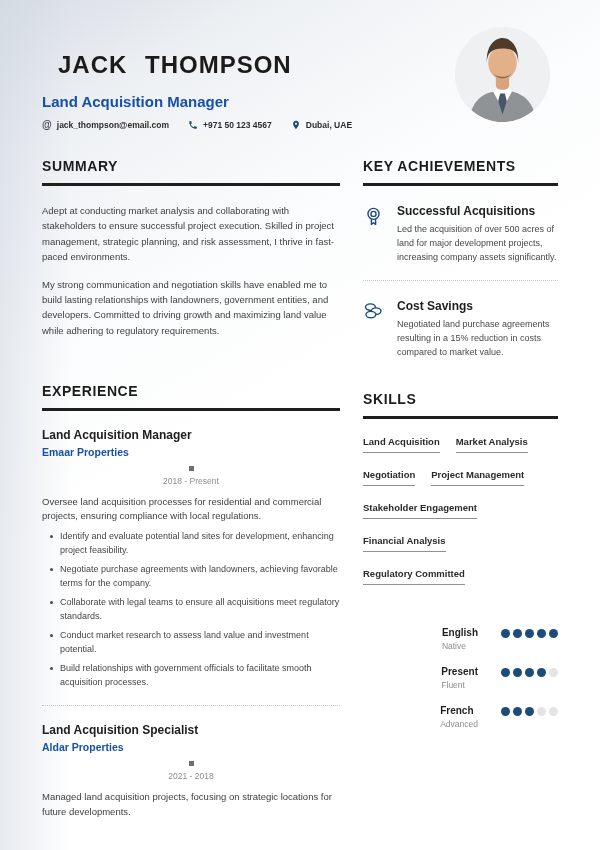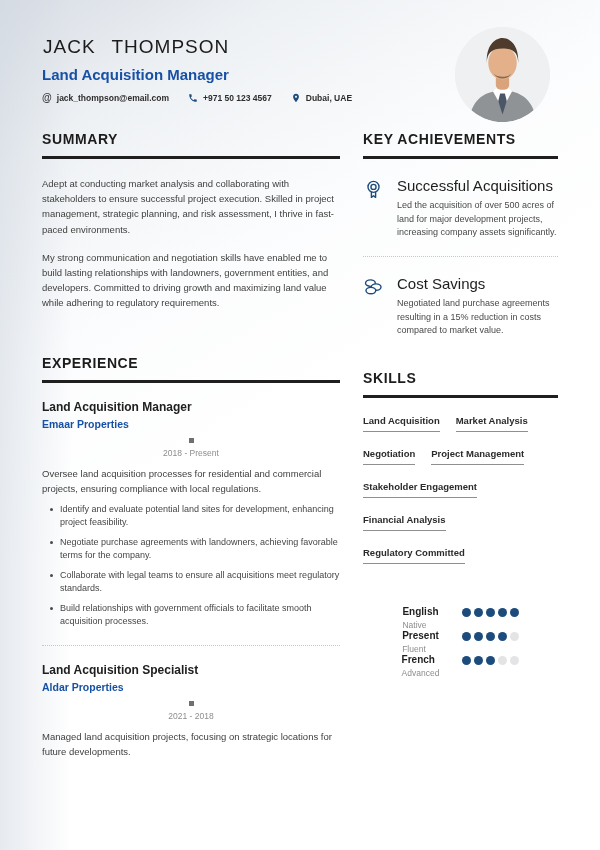--- a/index.html
+++ b/index.html
@@ -8,21 +8,21 @@
     width:600px; height:850px; margin:0 auto; position:relative; overflow:hidden;
     font-family:"Liberation Sans", sans-serif;
     background:
       linear-gradient(to right, rgba(210,217,226,0.55) 0%, rgba(255,255,255,0) 12%),
       linear-gradient(150deg, #d8dde5 0%, #eef1f4 14%, #fbfcfd 32%, #ffffff 48%),
       #ffffff;
   }
   
   .header { padding:36px 42px 0 42px; position:relative; }
   .name {
-    margin:1px; font-size:19px; font-weight:400; color:#1b1b1b;
+    margin:16px; font-size:24px; font-weight:700; color:#1b1b1b;
     letter-spacing:1px; word-spacing:10px; line-height:1.05;
   }
   .title { margin:9px 0 0; font-size:15px; font-weight:700; color:var(--accent-blue,#1751a5); }
   .contact-row { display:flex; align-items:center; gap:19px; margin-top:10px; }
   .contact-item { display:flex; align-items:center; gap:5px; font-size:8.5px; font-weight:700; color:#2d2d2d; cursor:pointer; }
   .at-glyph { font-size:10px; font-weight:700; color:#3c3c44; line-height:1; }
   .cicon { width:10px; height:10px; fill:var(--navy,#1d4c7c); flex:none; }
   .photo {
     position:absolute; top:27px; right:50px; width:95px; height:95px;
     border-radius:50%; overflow:hidden; background:#eef0f2;
@@ -51,29 +51,29 @@
   ul.bullets li { position:relative; font-size:9px; line-height:1.5; color:#464646; margin-top:6px; }
   ul.bullets li::before {
     content:""; position:absolute; left:-10px; top:5px;
     width:3px; height:3px; border-radius:50%; background:#4a4a4a;
   }
   .dotted { border:0; border-top:1px dotted #c7c7c7; margin:16px 0 0; }
   
   .ach { display:flex; gap:11px; margin-top:18px; }
   .ach-icon-box { flex:none; width:23px; padding-top:1px; }
   .ach-icon-box svg { width:21px; height:23px; }
-  .ach-title { font-size:15px; font-weight:400; color:#1e1e1e; }
+  .ach-title { font-size:12px; font-weight:700; color:#1e1e1e; }
   .ach-text { font-size:9px; line-height:1.52; color:#494949; margin-top:5px; }
   
   .section-skills { margin-top:32px; }
   .skills-wrap { display:flex; flex-wrap:wrap; column-gap:13px; row-gap:12px; margin-top:17px;gap:16px; }
   .skill { font-size:9.5px; font-weight:600; color:#2b2b2b; padding-bottom:5px; border-bottom:1px solid #8f8f8f; white-space:nowrap; }
   
   .section-languages { margin-top:42px; }
-  .lang-row { display:flex; justify-content:center; align-items:flex-start; margin-top:0;gap:23px; }
+  .lang-row { display:flex; justify-content:flex-end; align-items:flex-start; margin-top:15px;gap:23px; }
   .lang-name { font-size:10px; font-weight:700; color:#1e1e1e; }
   .lang-level { font-size:8.5px; color:var(--muted-text,#8d8d8d); margin-top:3px; }
   .dots { display:flex; gap:3px; margin-top:2px; }
   .dot { width:9px; height:9px; border-radius:50%; background:var(--dot-empty,#e4e4e6); }
   .dot.filled { background:var(--navy,#1d4c7c); }
 </style>
 </head>
 <body>
 
 <div class="page">
@@ -138,20 +138,21 @@
           <div class="company">Emaar Properties</div>
           <div class="daterow">
             <span class="cal-icon"></span>
             <span>2018 - Present</span>
           </div>
           <div class="job-desc">Oversee land acquisition processes for residential and commercial projects, ensuring compliance with local regulations.</div>
           <ul class="bullets">
             <li>Identify and evaluate potential land sites for development, enhancing project feasibility.</li>
             <li>Negotiate purchase agreements with landowners, achieving favorable terms for the company.</li>
             <li>Collaborate with legal teams to ensure all acquisitions meet regulatory standards.</li>
+            <li>Conduct market research to assess land value and investment potential.</li>
             <li>Build relationships with government officials to facilitate smooth acquisition processes.</li>
           </ul>
         </div>
 
         <hr class="dotted">
 
         <div class="job">
           <div class="job-title">Land Acquisition Specialist</div>
           <div class="company">Aldar Properties</div>
           <div class="daterow">

